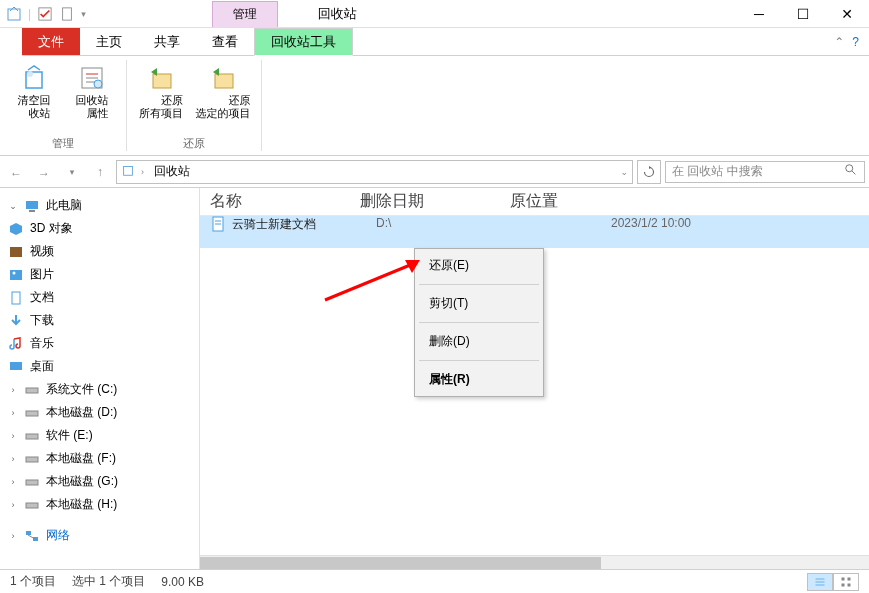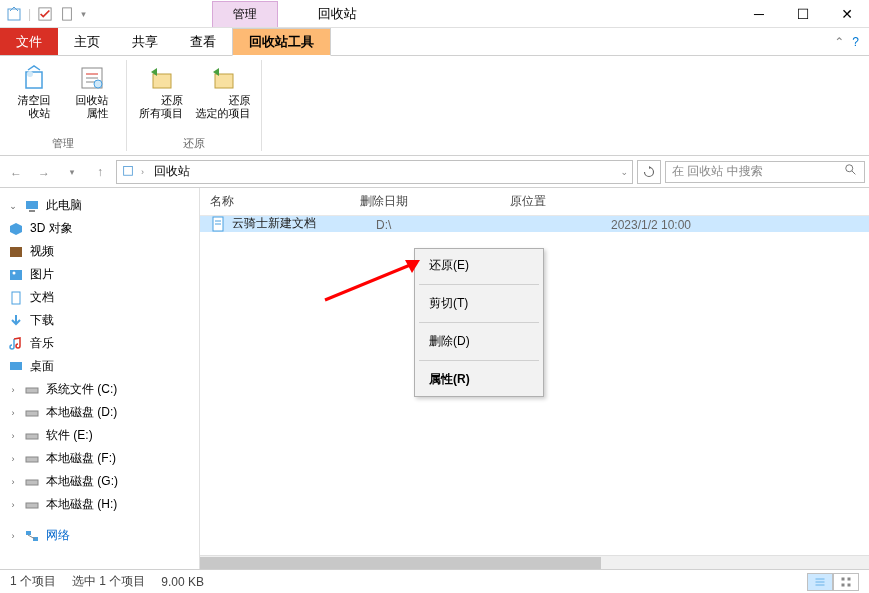--- a/index.html
+++ b/index.html
@@ -8,24 +8,24 @@
 
 .titlebar { height: 28px; display: flex; align-items: center; background: #fff; border-bottom: 1px solid #e0e0e0; }
 .titlebar .qat { display: flex; align-items: center; gap: 6px; padding: 0 6px; }
 .titlebar .qat .ico { width: 16px; height: 16px; display: flex; align-items: center; justify-content: center; }
 .titlebar .contextual { background: #f0d8f0; padding: 4px 20px; border: 1px solid #d8a8d8; border-bottom: none; margin-left: 120px; }
 .titlebar .app-title { margin-left: 40px; font-size: 13px; }
 .titlebar .winctrl { margin-left: auto; display: flex; }
 .titlebar .winctrl div { width: 44px; height: 28px; display: flex; align-items: center; justify-content: center; font-size: 14px; }
 
 
-.ribbon-tabs { height: 28px; display: flex; align-items: stretch; border-bottom: 1px solid #d0d0d0; }
+.ribbon-tabs { height: 28px; display: flex; align-items: stretch; border-bottom: 1px solid #d0d0d0; margin-left: 22px; }
 .ribbon-tabs .tab { padding: 0 16px; display: flex; align-items: center; font-size: 13px; cursor: pointer; }
 .ribbon-tabs .tab.file { background: #d93025; color: #fff; }
-.ribbon-tabs .tab.active { background: #fdba74; border: 1px solid #d0d0d0; border-bottom: 1px solid #fff; margin-bottom: -1px; font-weight: bold; }
+.ribbon-tabs .tab.active { background: #86efac; border: 1px solid #d0d0d0; border-bottom: 1px solid #fff; margin-bottom: -1px; }
 .ribbon-tabs .help { margin-left: auto; display: flex; align-items: center; padding: 0 10px; gap: 8px; color: #888; }
 
 
 .ribbon-body { height: 100px; display: flex; border-bottom: 1px solid #d0d0d0; padding: 4px 0; }
 .ribbon-group { display: flex; flex-direction: column; padding: 0 10px; border-right: 1px solid #e0e0e0; }
 .ribbon-group .buttons { flex: 1; display: flex; gap: 10px; align-items: flex-start; }
 .ribbon-btn { display: flex; flex-direction: column; align-items: center; width: 48px; cursor: pointer; padding-top: 4px; }
 .ribbon-btn .ico { width: 28px; height: 28px; margin-bottom: 2px; }
 .ribbon-btn .label { font-size: 11px; text-align: right; line-height: 1.2; }
 .ribbon-group .group-label { text-align: center; font-size: 11px; color: #666; padding-top: 4px; }
@@ -44,26 +44,26 @@
 .sidebar { width: 200px; border-right: 1px solid #e0e0e0; overflow-y: auto; padding: 6px 0; }
 .tree-item { display: flex; align-items: center; padding: 3px 8px; gap: 6px; cursor: pointer; }
 .tree-item.root { font-weight: normal; }
 .tree-item .chev { width: 10px; text-align: center; color: #666; font-size: 9px; }
 .tree-item .ico { width: 16px; height: 16px; display: inline-flex; align-items: center; justify-content: center; }
 .tree-item.child { }
 .tree-item.last { color: #0066cc; }
 
 .content { flex: 1; display: flex; flex-direction: column; position: relative; }
 .columns { height: 28px; display: flex; align-items: center; border-bottom: 1px solid #e8e8e8; padding-left: 10px; }
-.columns .col { color: #444; font-size: 12px; }
+.columns .col { color: #444; font-size: 16px; }
 .columns .col.name { width: 150px; }
 .columns .col.loc { width: 200px; }
 .columns .col.date { width: 150px; }
 .columns .col.size { flex: 1; }
-.file-row { height: 16px; display: flex; align-items: flex-end; padding-left: 10px; }
+.file-row { height: 32px; display: flex; align-items: flex-start; padding-left: 10px; }
 .file-row.selected { background: #cce8ff; }
 .file-row .ico { width: 16px; height: 16px; margin-right: 6px; }
 .file-row .cell { font-size: 12px; }
 .file-row .cell.name { width: 144px; color: #222; }
 .file-row .cell.loc { width: 200px; color: #666; }
 .file-row .cell.date { width: 150px; color: #666; text-align: center; }
 
 
 .context-menu { position: absolute; left: 414px; top: 248px; width: 130px; background: #f2f2f2; border: 1px solid #b0b0b0; box-shadow: 2px 2px 4px rgba(0,0,0,0.2); z-index: 100; }
 .context-menu .item { padding: 8px 14px; cursor: pointer; }

